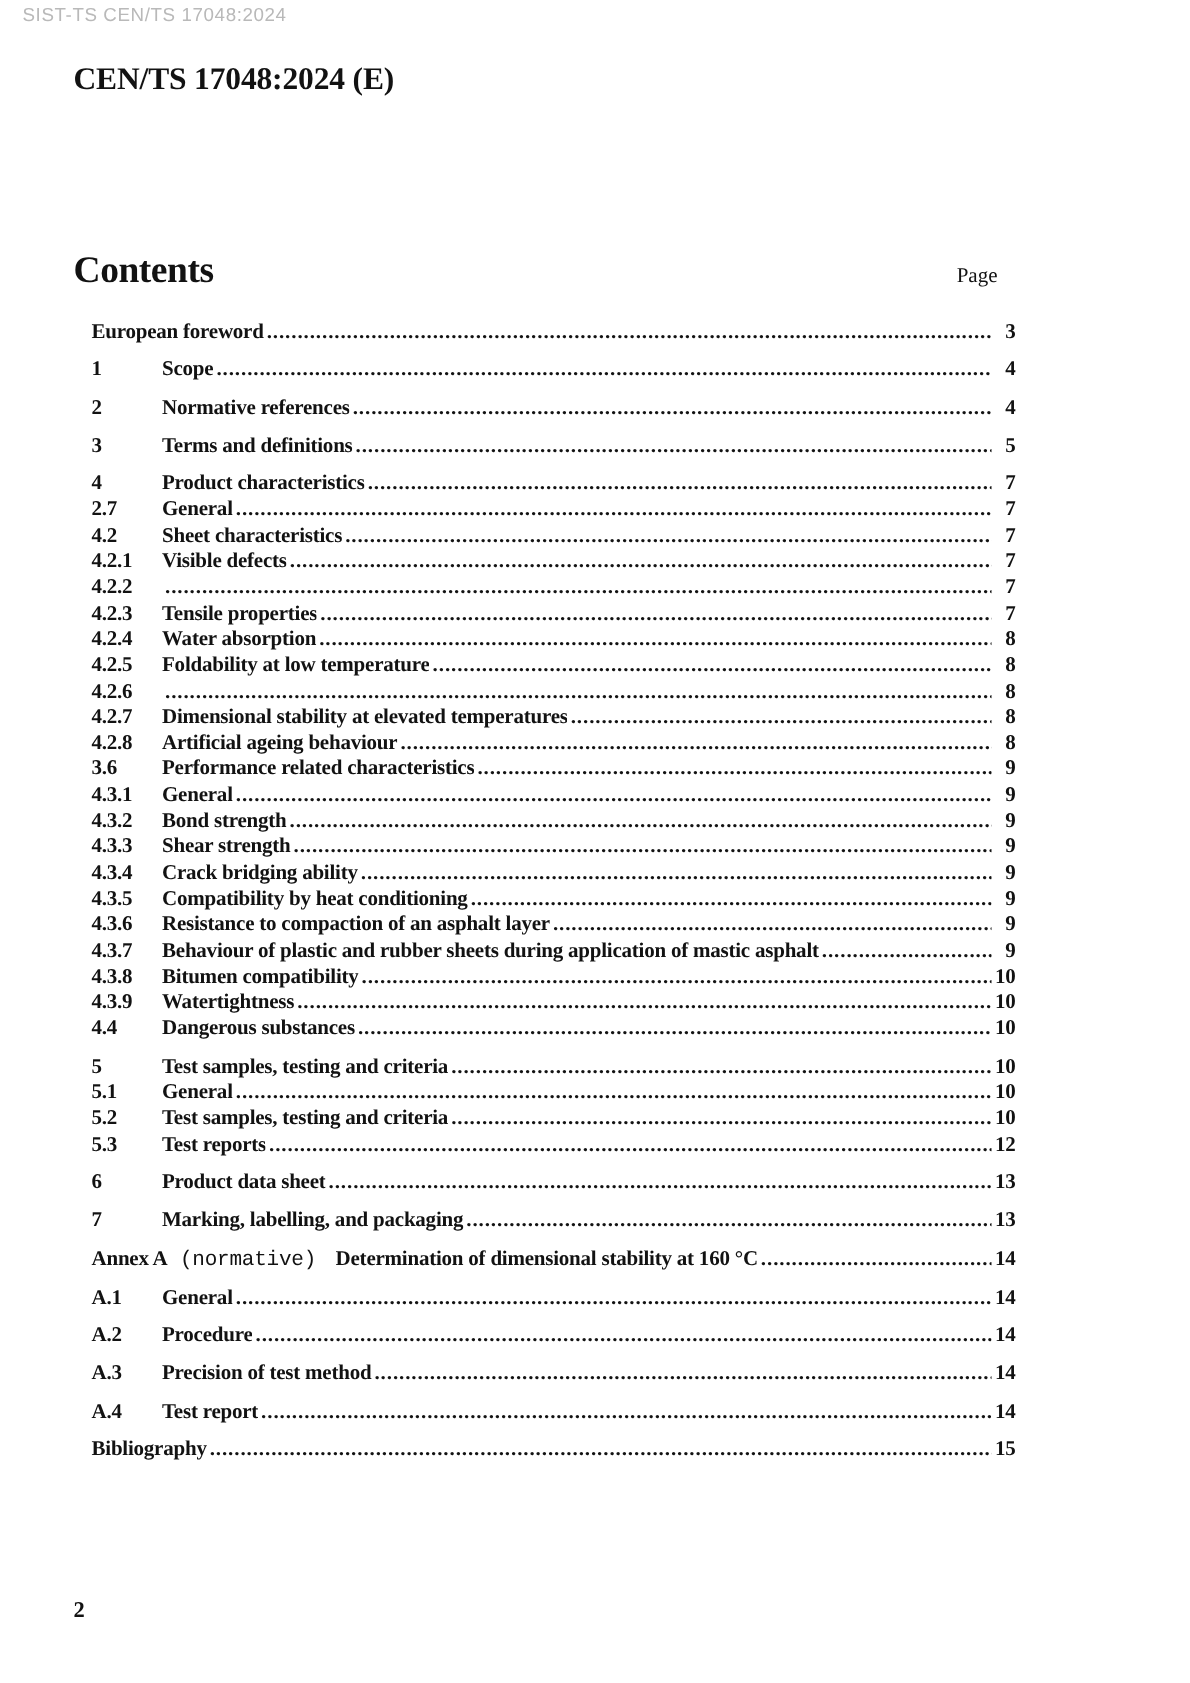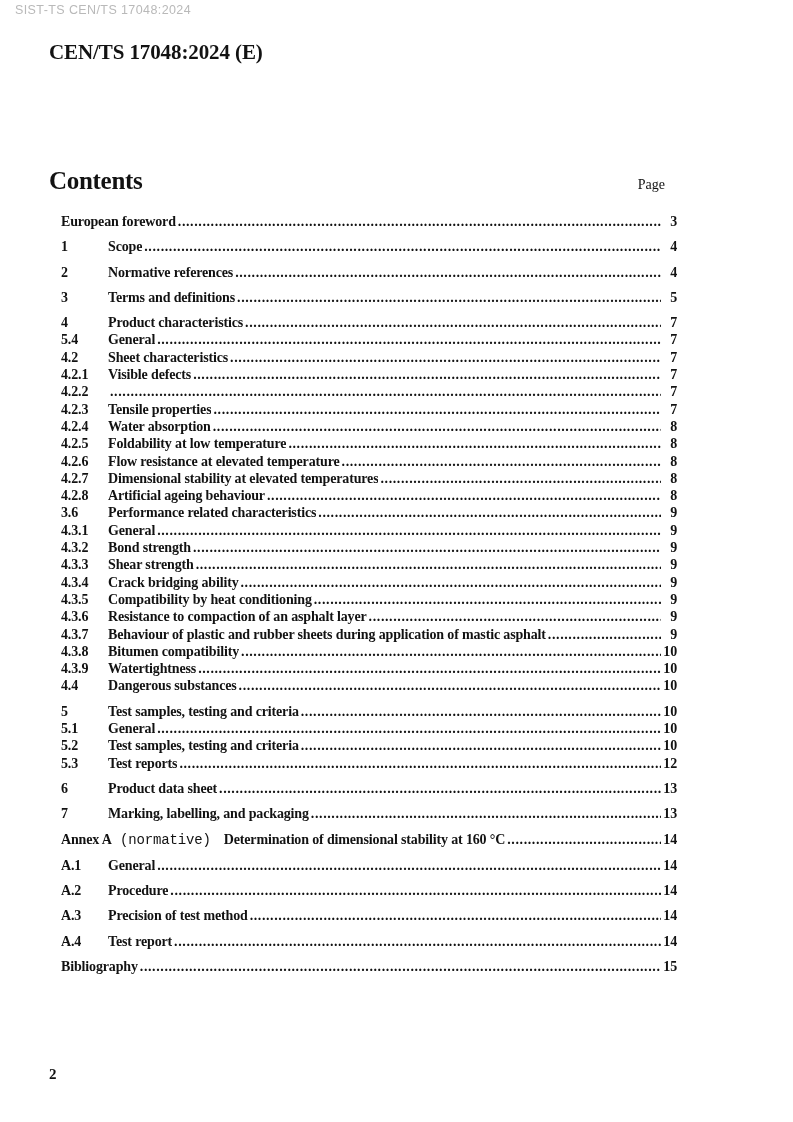--- a/index.html
+++ b/index.html
@@ -108,21 +108,21 @@
       <span class="toc-dots"></span>
       <span class="toc-page">5</span>
     </div>
     <div class="toc-row major">
       <span class="toc-num">4</span>
       <span class="toc-label">Product characteristics</span>
       <span class="toc-dots"></span>
       <span class="toc-page">7</span>
     </div>
     <div class="toc-row">
-      <span class="toc-num">5.4</span>
+      <span class="toc-num">2.7</span>
       <span class="toc-label">General</span>
       <span class="toc-dots"></span>
       <span class="toc-page">7</span>
     </div>
     <div class="toc-row">
       <span class="toc-num">4.2</span>
       <span class="toc-label">Sheet characteristics</span>
       <span class="toc-dots"></span>
       <span class="toc-page">7</span>
     </div>
@@ -150,21 +150,20 @@
       <span class="toc-page">8</span>
     </div>
     <div class="toc-row">
       <span class="toc-num">4.2.5</span>
       <span class="toc-label">Foldability at low temperature</span>
       <span class="toc-dots"></span>
       <span class="toc-page">8</span>
     </div>
     <div class="toc-row">
       <span class="toc-num">4.2.6</span>
-      <span class="toc-label">Flow resistance at elevated temperature</span>
       <span class="toc-dots"></span>
       <span class="toc-page">8</span>
     </div>
     <div class="toc-row">
       <span class="toc-num">4.2.7</span>
       <span class="toc-label">Dimensional stability at elevated temperatures</span>
       <span class="toc-dots"></span>
       <span class="toc-page">8</span>
     </div>
     <div class="toc-row">

